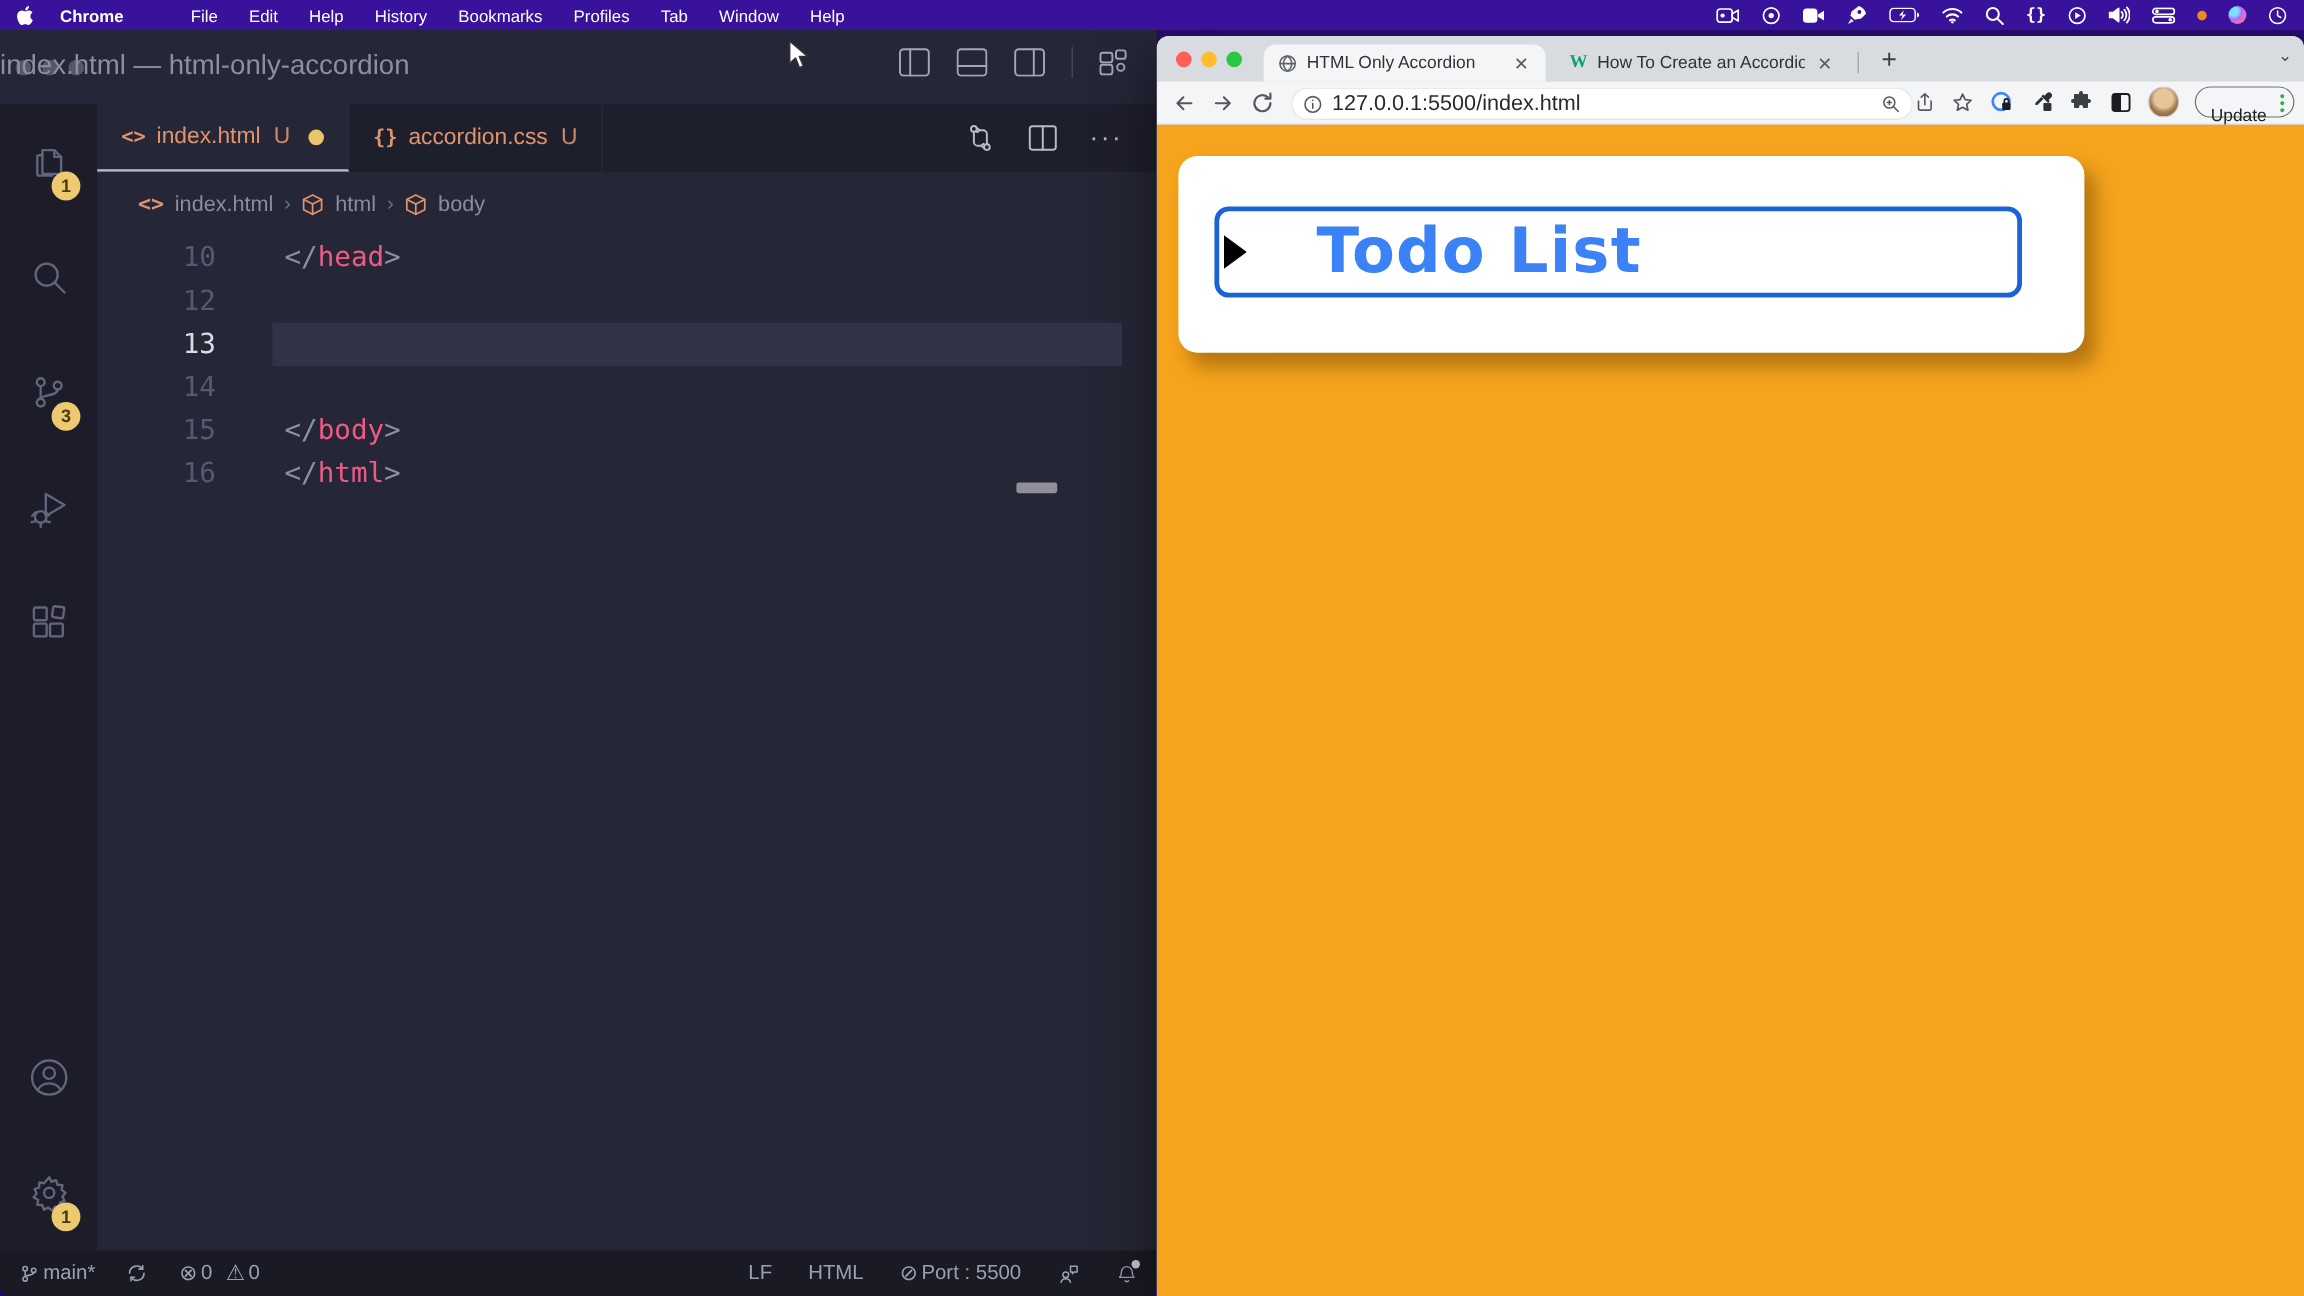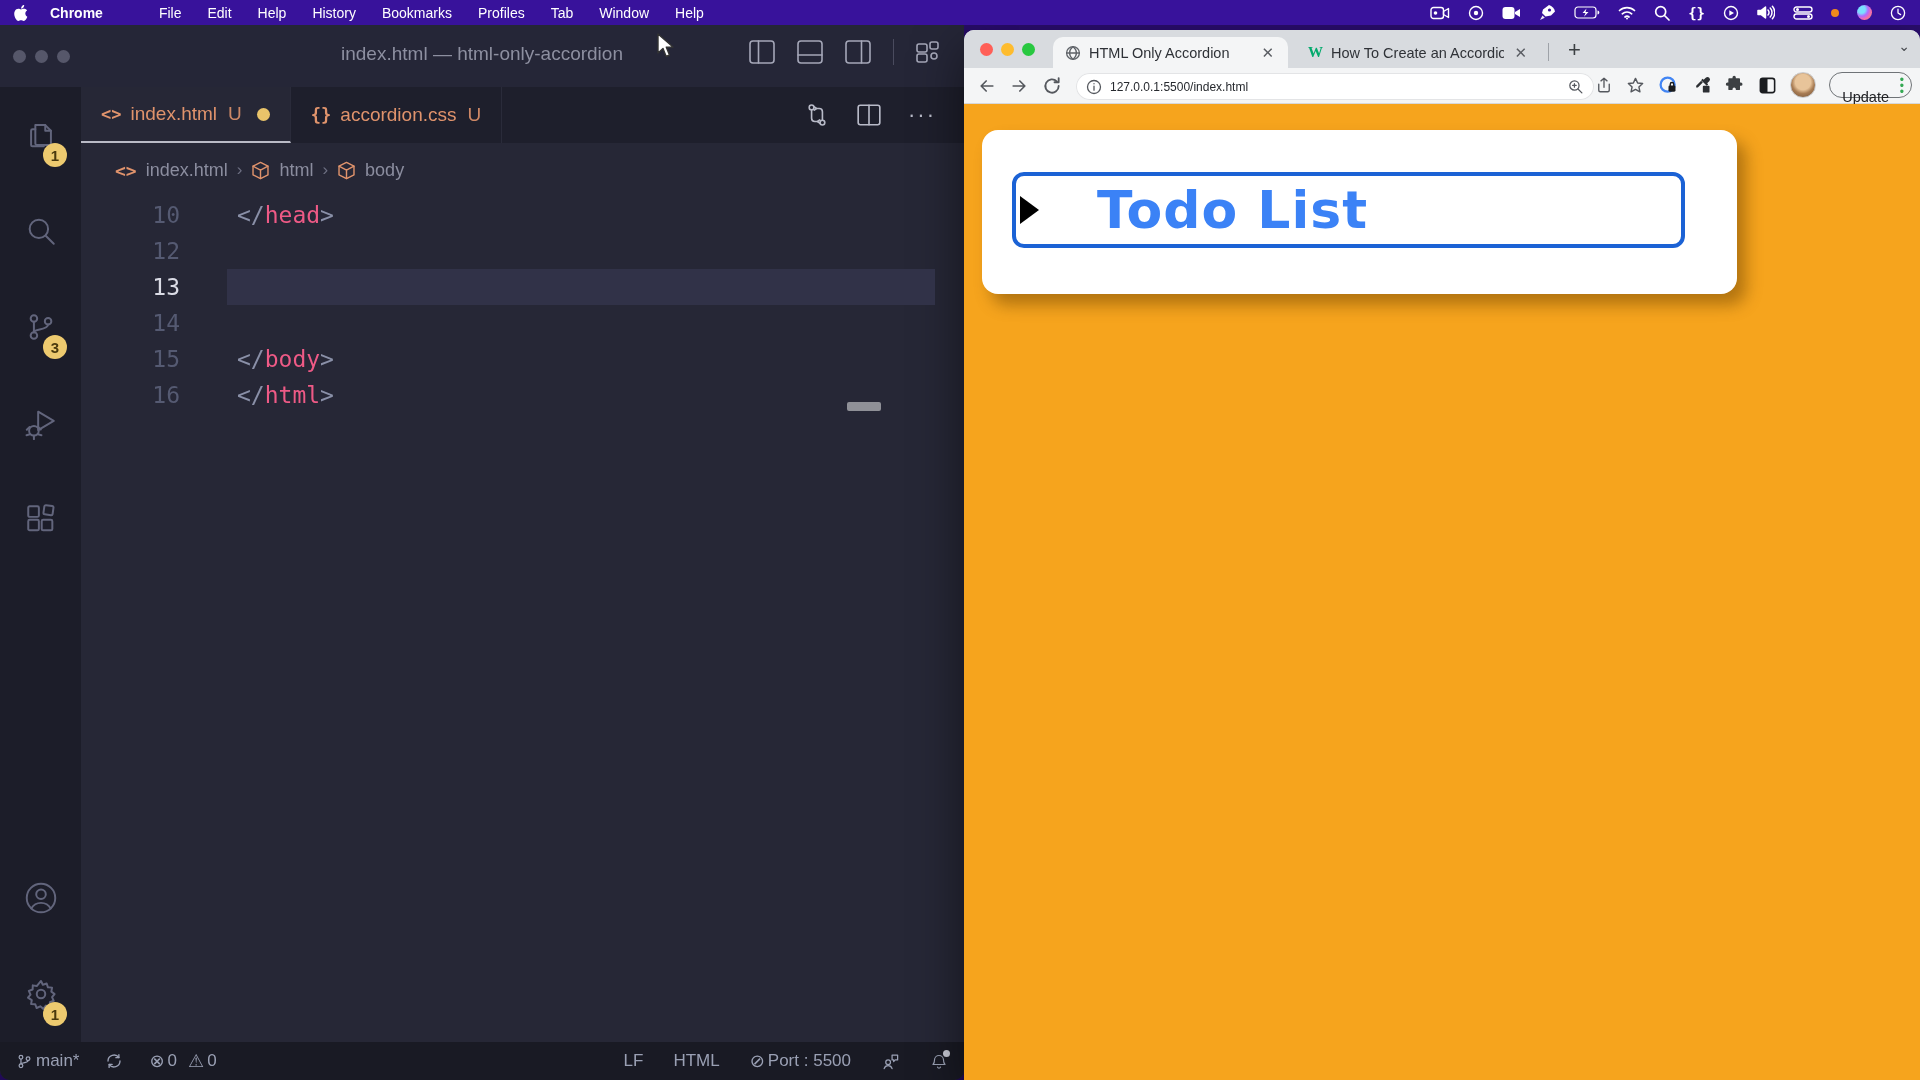--- a/index.html
+++ b/index.html
@@ -25,21 +25,21 @@
 
   
   #vscode { left:0; top:25px; width:964px; height:1055px; background:var(--editorbg,#262736);
     border-radius:0 0 10px 10px; overflow:hidden; color:#9aa0b4; }
   #vs-titlebar { position:absolute; left:0; top:0; right:0; height:62px; background:#252637;
     display:flex; align-items:center; }
   .traffic { display:flex; gap:9px; padding-left:13px; }
   .traffic i { width:13px; height:13px; border-radius:50%; display:block; }
   .traffic.inactive i { background:#56576a; }
   #vs-title { position:absolute; left:0; right:0; top:0; height:62px; line-height:58px;
-    text-align:center; color:#8d8fa0; font-size:19px; pointer-events:none; }
+    text-align:left; color:#8d8fa0; font-size:23px; pointer-events:none; }
   #vs-layout-icons { position:absolute; right:22px; top:14px; display:flex; gap:22px;
     align-items:center; color:#a5a7b8; }
   #vs-layout-icons .sep { width:1px; height:26px; background:#4a4b5e; }
 
   #vs-main { position:absolute; left:81px; top:62px; right:0; bottom:38px; }
 
   
   #vs-tabbar { position:absolute; left:0; top:0; right:0; height:56px; background:#1e1f2c;
     display:flex; }
   .vtab { display:flex; align-items:center; gap:9px; padding:0 20px; font-size:19px;
@@ -108,21 +108,21 @@
   #ch-tabdiv { position:absolute; left:584px; top:13px; width:1px; height:18px; background:#9ea2a8; }
   #ch-newtab { position:absolute; left:596px; top:3px; font-size:22px; color:#3c4043; padding:4px 8px; }
   #ch-tabsearch { position:absolute; right:10px; top:8px; color:#4a4d52; font-size:14px; }
 
   #ch-toolbar { position:absolute; left:0; top:38px; right:0; height:36px; background:#f4f5f6;
     display:flex; align-items:center; border-bottom:1px solid #d7d8da; }
   #ch-toolbar .nav { color:#55585e; margin-left:12px; display:flex; align-items:center; }
   #ch-urlpill { position:absolute; left:112px; top:5px; width:518px; height:27px; background:#ffffff;
     border-radius:14px; display:flex; align-items:center; padding:0 10px; gap:8px;
     box-shadow:0 0 0 1px #e3e4e6 inset; }
-  #ch-url { font-size:12px; color:#26292e; flex:1; }
+  #ch-url { font-size:18px; color:#26292e; flex:1; }
   #ch-actions { position:absolute; right:8px; top:4px; display:flex; align-items:center; gap:13px;
     color:#55585e; }
   #avatar { width:26px; height:26px; border-radius:50%;
     background:radial-gradient(circle at 50% 38%, #e8c49a 0 40%, #a87c54 60%, #6e4f36 100%);
     border:1px solid #c9cbce; }
   #update-btn { height:26px; border:1.5px solid #6f7377; border-radius:14px; background:transparent;
     color:#202124; font-size:14.5px; padding:16px 22px 0 12px; position:relative;
     font-family:"Liberation Sans",sans-serif; }
   #update-btn .gdots { position:absolute; right:7px; top:4px; color:#34a853; font-size:12px; line-height:6px; }
 

